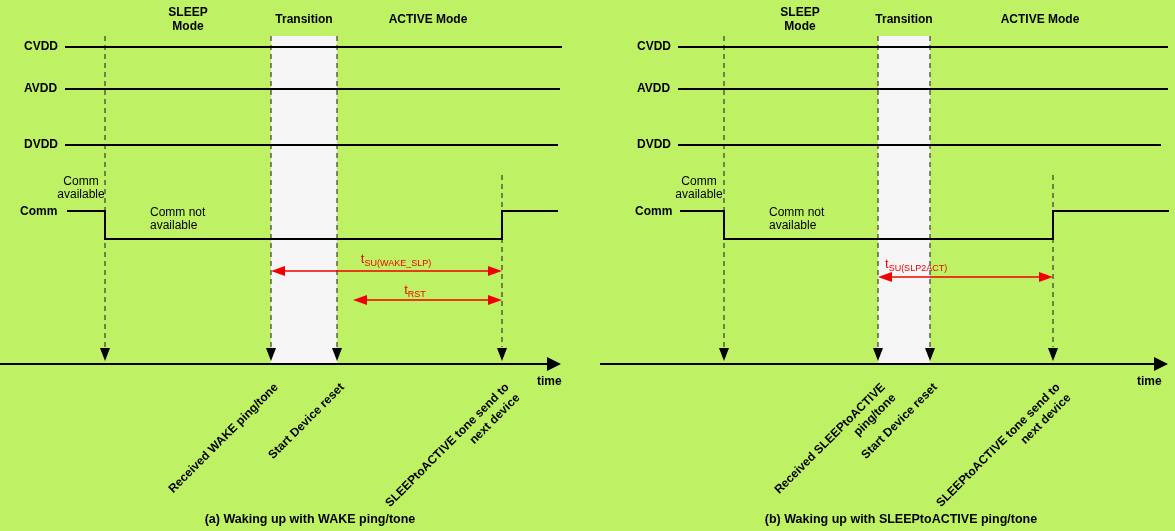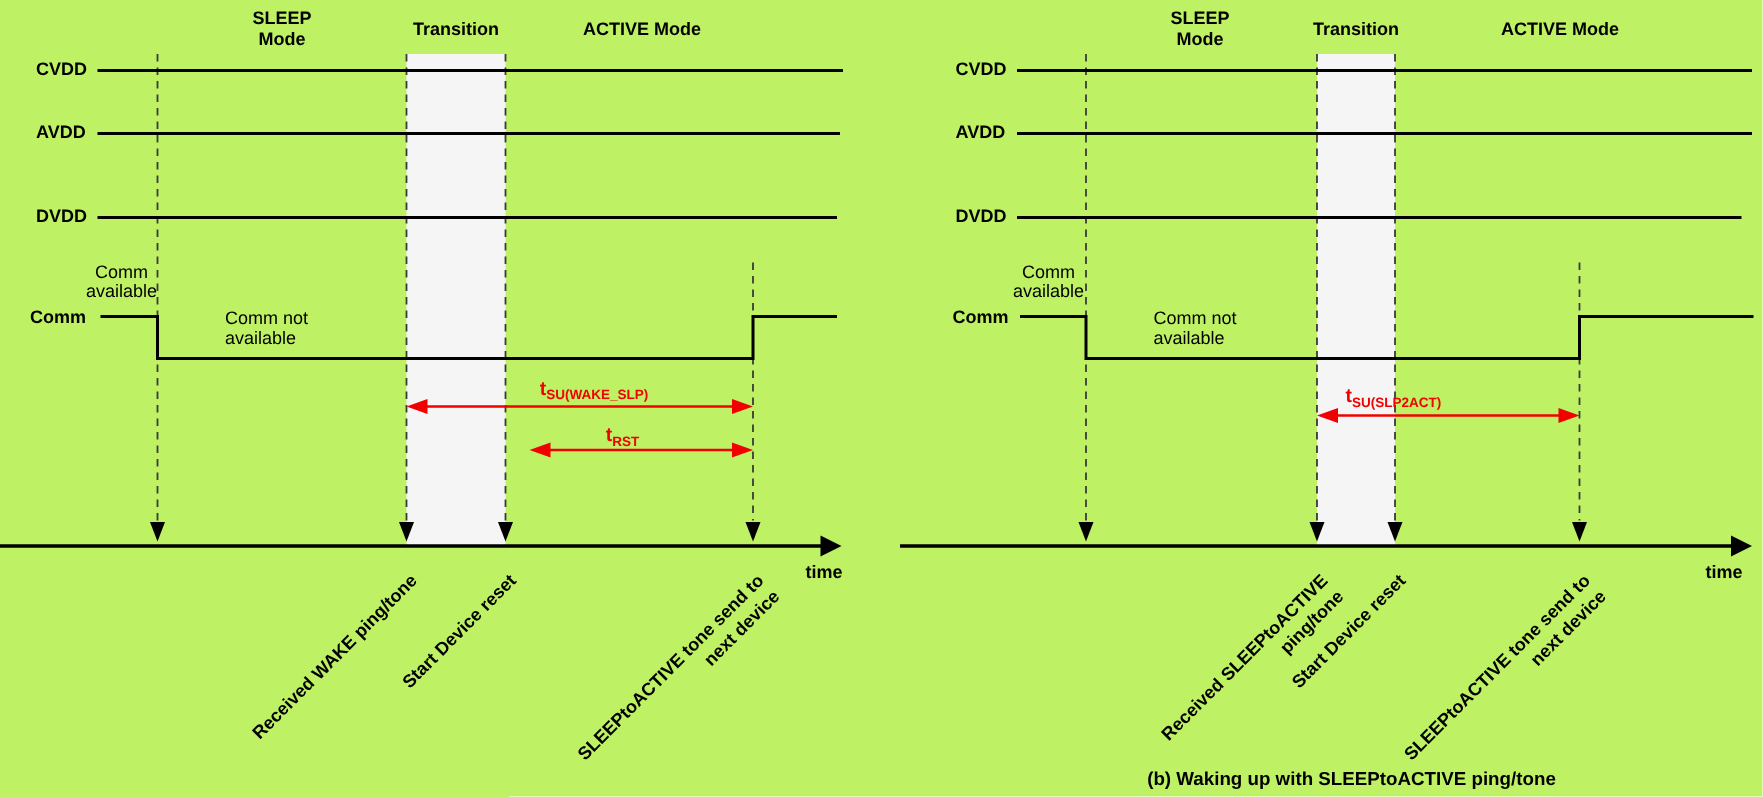--- a/index.html
+++ b/index.html
@@ -13,21 +13,21 @@
     position:relative;width:1175px;height:531px;background:#bef264;
     font-family:"Liberation Sans", sans-serif;color:#000;overflow:hidden;
   }
   .panel{position:absolute;top:0;width:590px;height:531px;}
   #panel-a{left:0;}
   #panel-b{left:585px;}
   .layer{position:absolute;left:0;top:0;}
   .lbl{position:absolute;font-size:12px;font-weight:bold;line-height:13px;white-space:nowrap;}
   .hdr{position:absolute;font-size:12px;font-weight:bold;line-height:14px;text-align:center;white-space:nowrap;}
   .note{position:absolute;font-size:12px;font-weight:normal;line-height:13px;white-space:nowrap;}
-  .tlabel{position:absolute;font-size:13px;font-weight:bold;color:var(--red);line-height:14px;white-space:nowrap;}
+  .tlabel{position:absolute;font-size:13px;font-weight:normal;color:var(--red);line-height:14px;white-space:nowrap;}
   .tlabel sub{font-size:9px;vertical-align:-3px;}
   .ticklbl{
     position:absolute;width:220px;font-size:12px;font-weight:bold;line-height:15px;
     text-align:right;white-space:nowrap;
     transform:rotate(-45deg);transform-origin:100% 0;
   }
   .caption{position:absolute;font-size:12.5px;font-weight:bold;text-align:center;white-space:nowrap;}
   .timelbl{position:absolute;font-size:12px;font-weight:bold;text-align:left;}
   svg .sig{stroke:var(--line);stroke-width:2;fill:none;}
   svg .axis{stroke:var(--line);stroke-width:2.2;}
@@ -102,20 +102,21 @@
     </div>
     <div class="ticklbl" style="left:117px;top:380px;">
       <span>Start Device reset</span><br>
       <span></span>
     </div>
     <div class="ticklbl" style="left:282px;top:380px;">
       <span>SLEEPtoACTIVE tone send to</span><br>
       <span>next device</span>
     </div>
 
+    <div class="caption" style="left:20px;top:512px;width:580px;">(a) Waking up with WAKE ping/tone</div>
   </div>
 
   <div class="panel" id="panel-b">
     <svg class="layer" width="590" height="531">
       <rect x="293" y="36" width="52" height="328" fill="#f5f5f5"></rect>
       <line class="dash" x1="139" y1="36" x2="139" y2="347"></line>
       <line class="dash" x1="293" y1="36" x2="293" y2="347"></line>
       <line class="dash" x1="345" y1="36" x2="345" y2="347"></line>
       <line class="dash" x1="468" y1="175" x2="468" y2="347"></line>
       <line class="sig" x1="93" y1="47" x2="583" y2="47"></line>
@@ -147,21 +148,21 @@
 
     <div class="note" style="left:89px;top:175px;width:50px;text-align:center;">
       <span>Comm</span><br>
       <span>available</span>
     </div>
     <div class="note" style="left:184px;top:206px;">
       <span>Comm not</span><br>
       <span>available</span>
     </div>
 
-    <div class="tlabel" style="left:312px;top:257px;">
+    <div class="tlabel" style="left:300px;top:257px;">
       <span>t</span><sub>SU(SLP2ACT)</sub>
     </div>
 
     <div class="timelbl" style="left:552px;top:374px;width:36px;">time</div>
 
     <div class="ticklbl" style="left:73px;top:380px;">
       <span>Received SLEEPtoACTIVE</span><br>
       <span>ping/tone</span>
     </div>
     <div class="ticklbl" style="left:125px;top:380px;">

